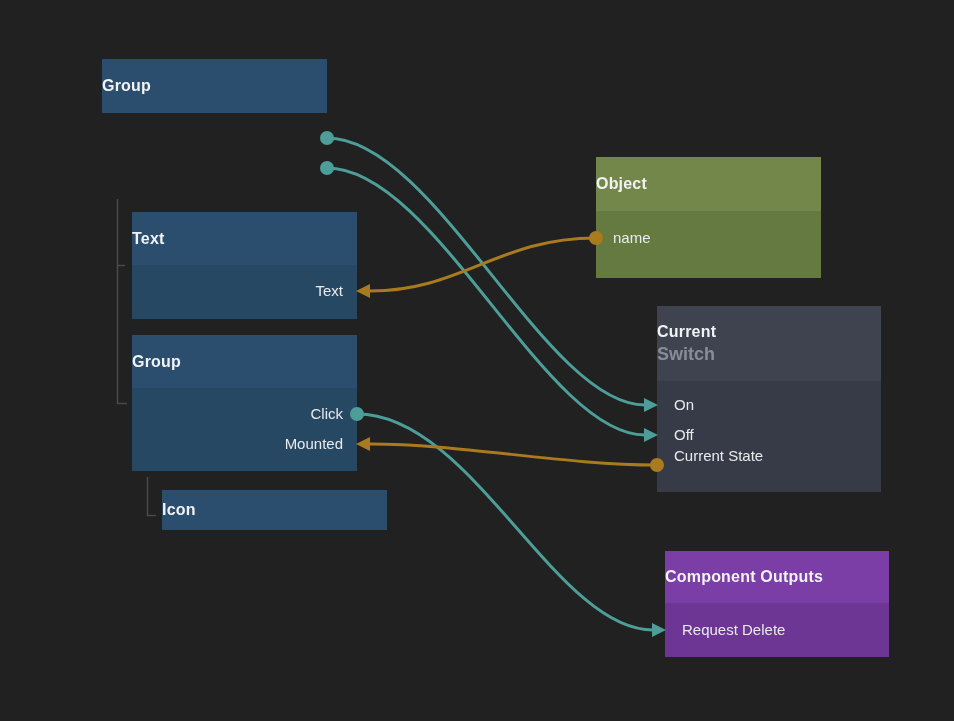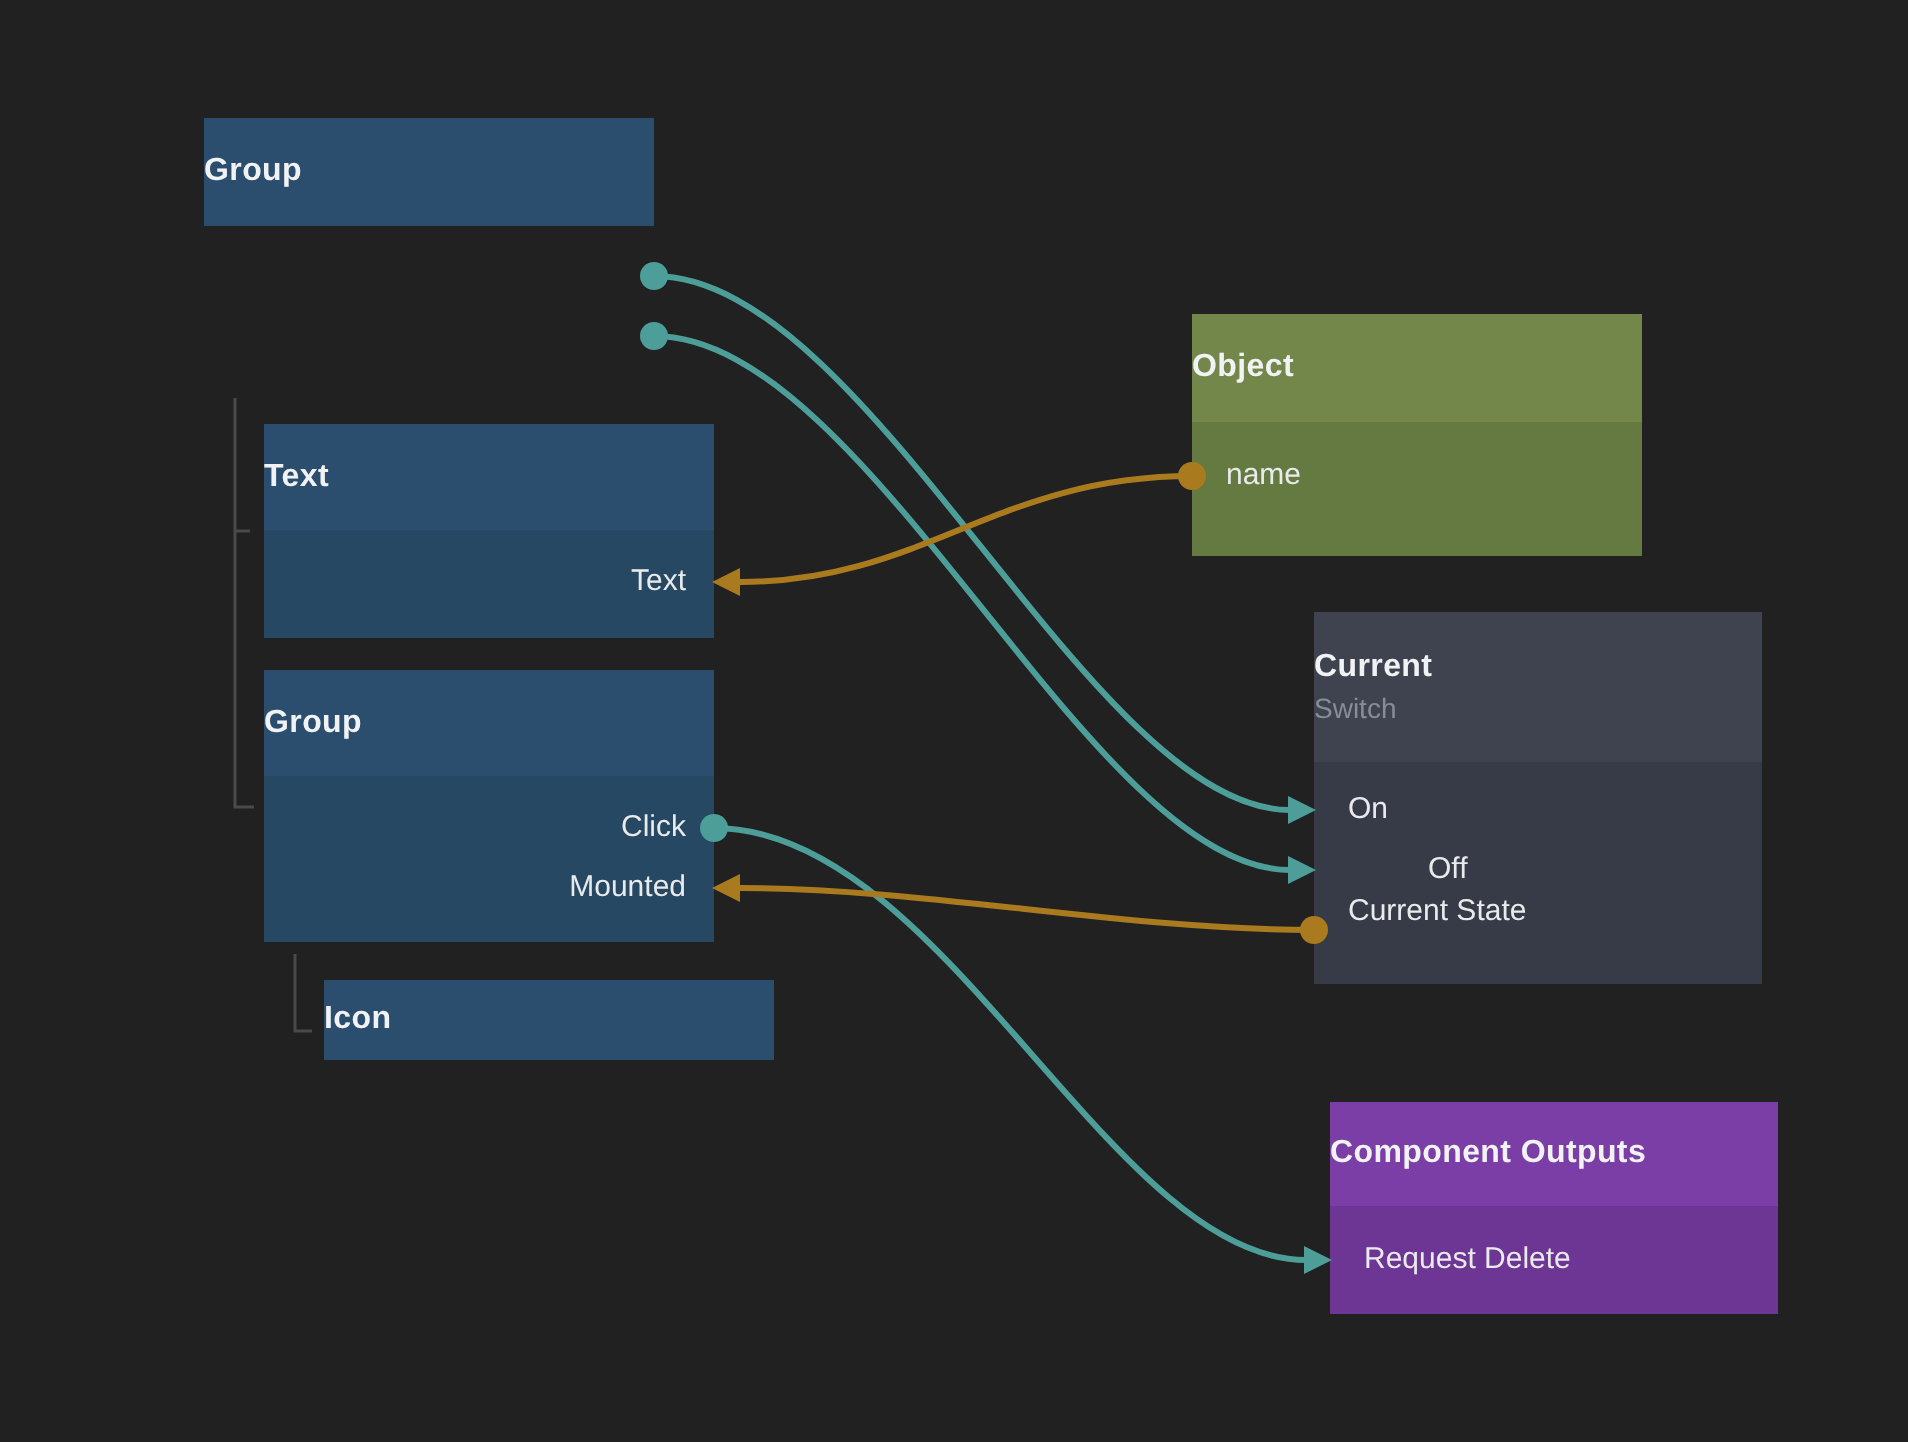--- a/index.html
+++ b/index.html
@@ -7,21 +7,21 @@
   }
   html,body{margin:0;padding:0;background:var(--canvas-bg);}
   #canvas{
     position:relative;width:954px;height:721px;overflow:hidden;
     background:var(--canvas-bg);
     font-family:"Liberation Sans","DejaVu Sans",sans-serif;
   }
   .node{position:absolute;display:flex;flex-direction:column;z-index:1;}
   .hdr{display:flex;flex-direction:column;justify-content:center;box-sizing:border-box;}
   .title{font-size:16px;font-weight:600;color:var(--title-text,#f1f2f4);letter-spacing:.2px;}
-  .subtitle{font-size:14px;font-weight:400;color:var(--subtitle-text,#868d99);margin-top:3px;}
+  .subtitle{font-size:18px;font-weight:700;color:var(--subtitle-text,#868d99);margin-top:3px;}
   .body{position:relative;flex:1;}
   .port{position:absolute;height:30px;line-height:30px;font-size:15px;color:var(--port-text,#e9eaec);white-space:nowrap;}
   .port.right{right:14px;}
   .port.left{left:17px;}
 
   .blue  .hdr{background:var(--node-blue-header,#2b4e6e);}
   .blue  .body{background:var(--node-blue-body,#274862);}
   .green .hdr{background:var(--node-green-header,#74874a);}
   .green .body{background:var(--node-green-body,#657a40);}
   .gray  .hdr{background:var(--node-gray-header,#3f434f);}
@@ -82,21 +82,21 @@
     </div>
   </div>
 
   <div class="node gray" style="left:657px;top:306px;width:224px;height:186px;">
     <div class="hdr" style="height:75px;">
       <div class="title">Current</div>
       <div class="subtitle">Switch</div>
     </div>
     <div class="body">
       <div class="port left" style="top:9px;">On</div>
-      <div class="port left" style="top:39px;margin-left:40px;">Off</div>
+      <div class="port left" style="top:39px;">Off</div>
       <div class="port left" style="top:60px;">Current State</div>
     </div>
   </div>
 
   <div class="node purple" style="left:665px;top:551px;width:224px;height:106px;">
     <div class="hdr" style="height:52px;">
       <div class="title">Component Outputs</div>
     </div>
     <div class="body">
       <div class="port left" style="top:12px;">Request Delete</div>

